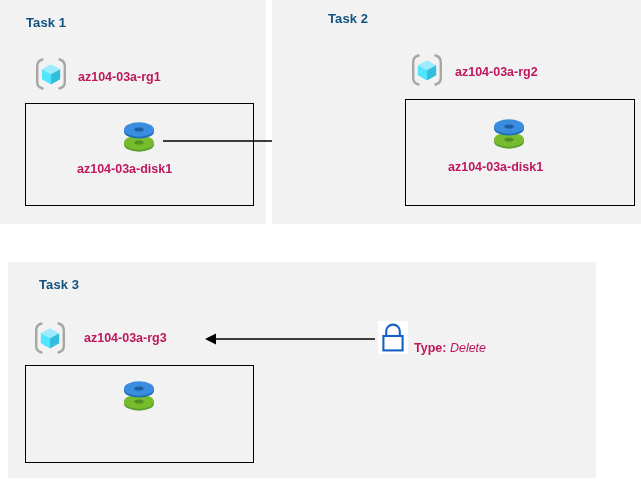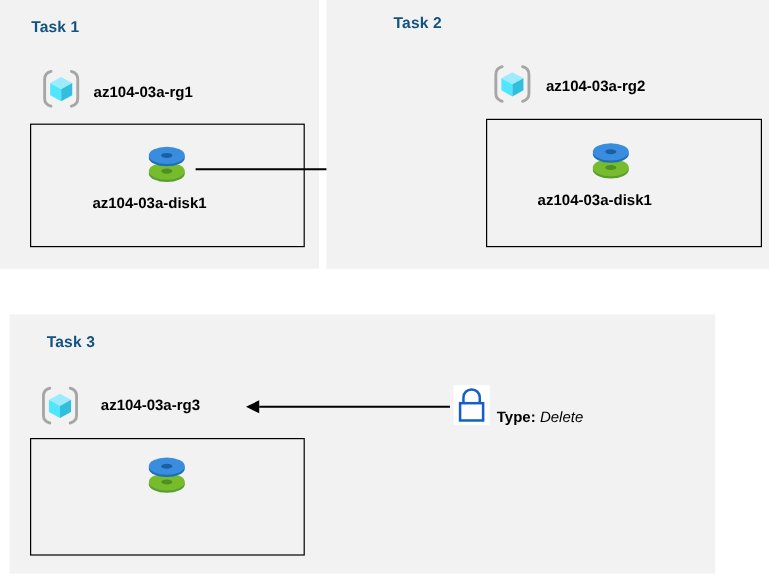--- a/index.html
+++ b/index.html
@@ -53,21 +53,21 @@
     box-sizing: border-box;
   }
   #box-task1 { left: 25px;  top: 103px; width: 229px; height: 103px; }
   #box-task2 { left: 405px; top: 99px;  width: 230px; height: 107px; }
   #box-task3 { left: 25px;  top: 365px; width: 229px; height: 98px; }
 
   .label {
     position: absolute;
     font-weight: bold;
     font-size: 12.5px;
-    color: #000000;
+    color: #be185d;
     white-space: nowrap;
   }
   .label-regular { font-weight: normal; font-style: italic; }
 
   
   .rg-icon { position: absolute; width: 34px; height: 34px; }
   .rg-icon svg { display: block; width: 34px; height: 34px; }
 
   
   .disk-icon { position: absolute; width: 42px; height: 40px; }

